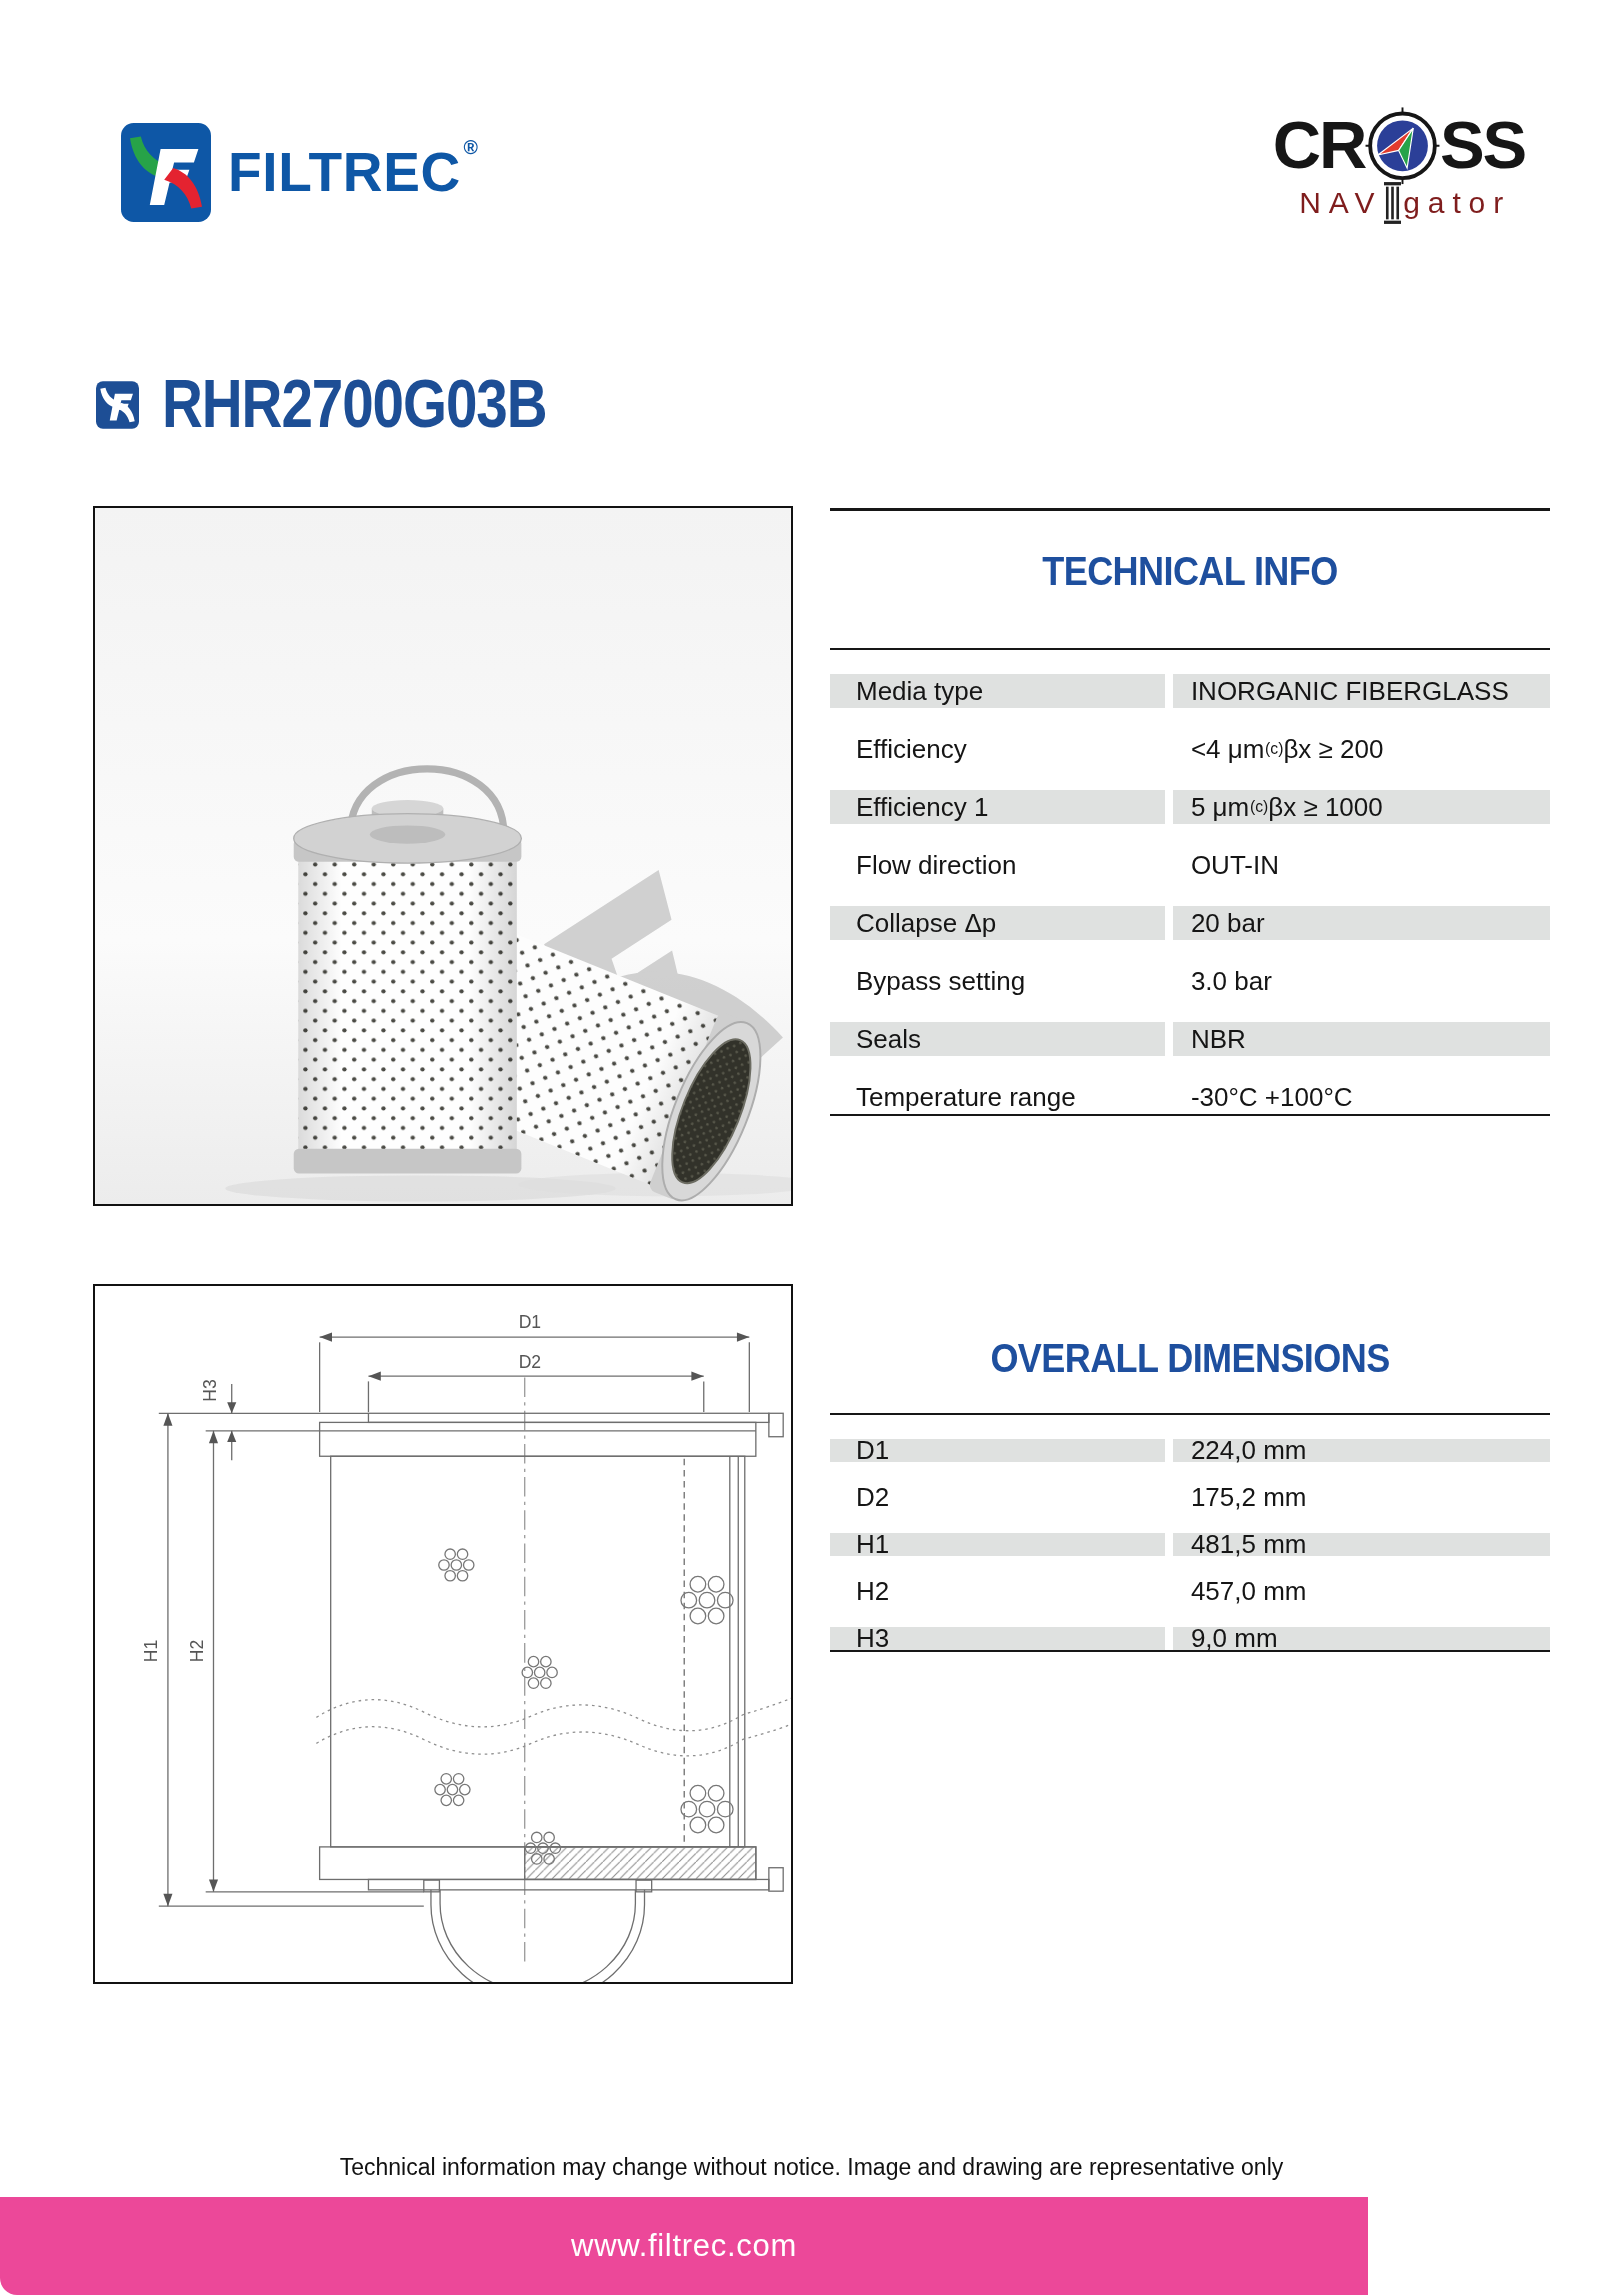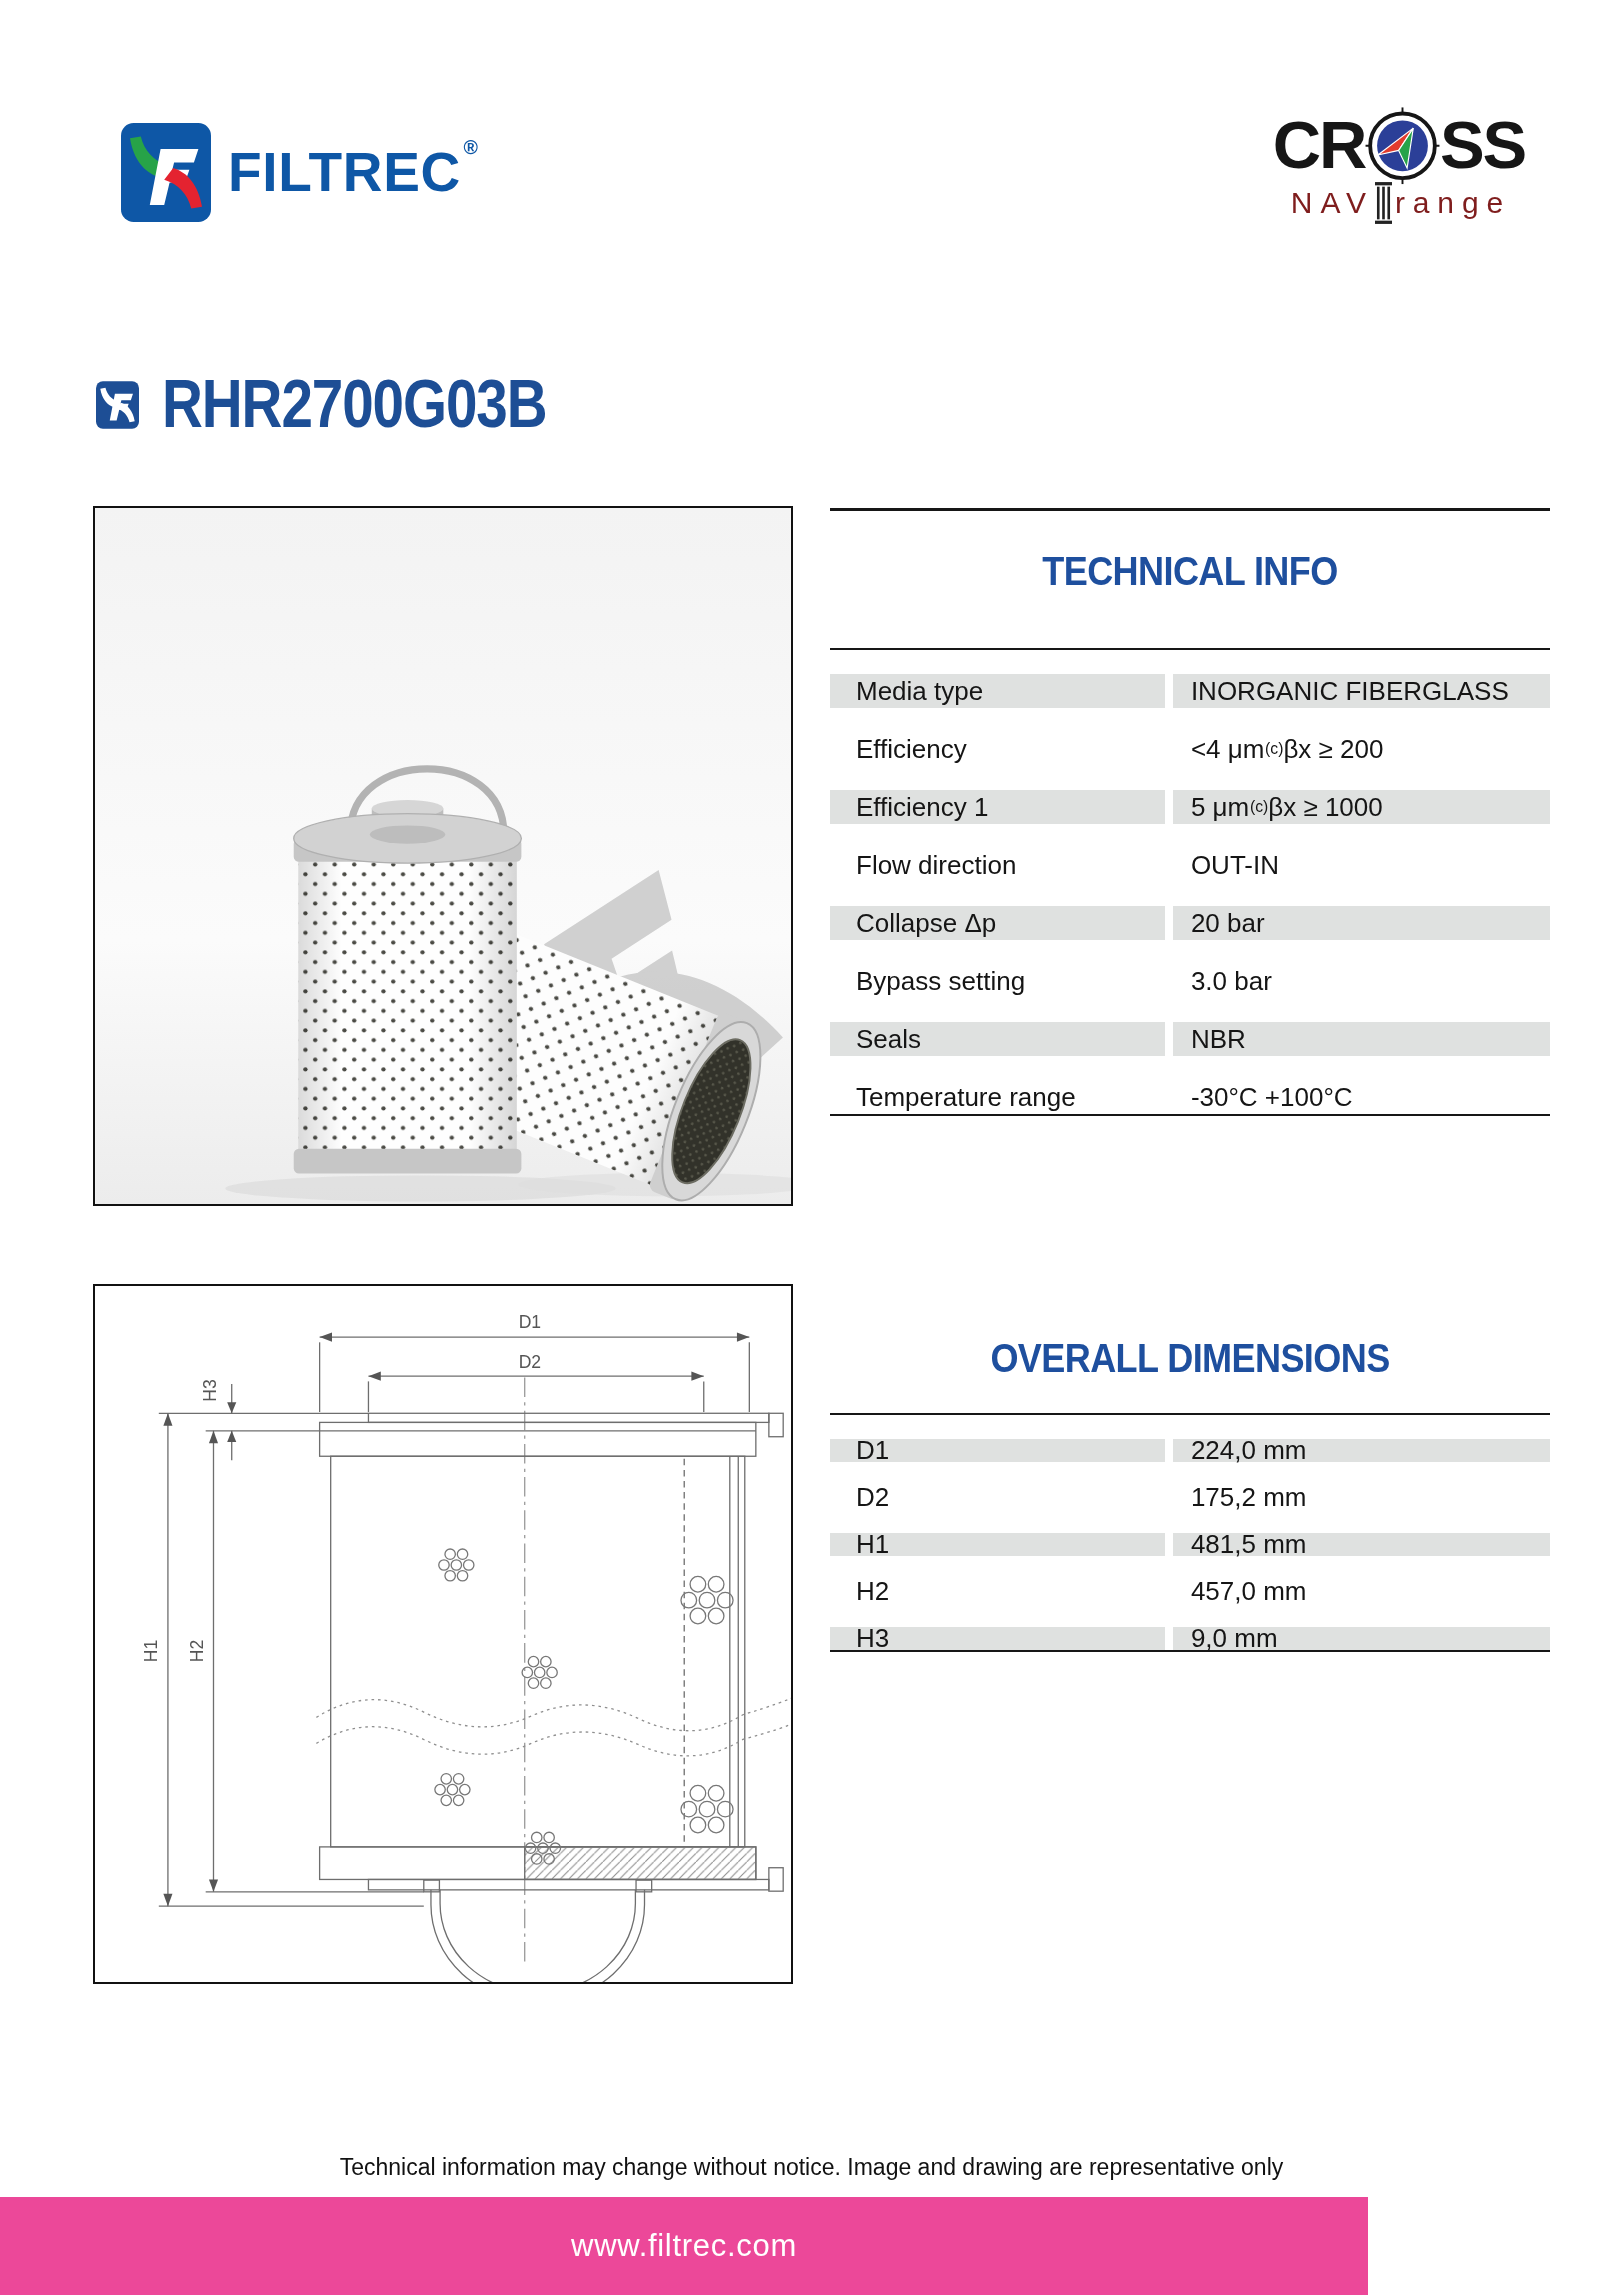--- a/index.html
+++ b/index.html
@@ -1,17 +1,17 @@
 <!DOCTYPE html>
 <html style="font-size:10.5px"><head>
 <meta charset="utf-8">
 <style>
   html,body{margin:0;padding:0;background:#ffffff;}
   .page{position:relative;width:1623px;height:2295px;background:#ffffff;overflow:hidden;
-        font-family:"Liberation Sans", sans-serif;color:#1a1a1a;}
+        font-family:"Liberation Sans", sans-serif;color:#1a1a1a;border-radius:17px;}
 
   
   .logo-filtrec{position:absolute;left:121px;top:123px;display:flex;align-items:center;}
   .logo-filtrec .mark{width:90px;height:99px;}
   .logo-filtrec .word{font-size:55px;font-weight:bold;color:#0e57a6;letter-spacing:0.7px;margin-left:17px;line-height:99px;}
   .logo-filtrec .reg{font-size:19.6px;font-weight:bold;color:#0e57a6;vertical-align:super;position:relative;top:-25px;margin-left:2.6px;}
 
   .logo-cross{position:absolute;left:1253px;top:106px;width:262px;display:flex;flex-direction:column;align-items:center;}
   .cross-row1{display:flex;align-items:center;font-size:67px;font-weight:bold;letter-spacing:-2px;color:#161616;line-height:1;margin-left:30px;}
   .cross-row1 svg{width:77px;height:77px;margin:0 -1.3px;transform:translateY(1.3px);}
@@ -87,21 +87,21 @@
     </div>
     <div class="cross-row2">
       <span>NAV</span>
       <svg viewBox="0 0 26 64">
         <rect x="0" y="0" width="26" height="5" fill="#222"></rect>
         <rect x="0" y="59" width="26" height="5" fill="#222"></rect>
         <rect x="3" y="7" width="4" height="50" fill="#222"></rect>
         <rect x="11" y="7" width="4" height="50" fill="#222"></rect>
         <rect x="19" y="7" width="4" height="50" fill="#222"></rect>
       </svg>
-      <span>range</span>
+      <span>gator</span>
     </div>
   </div>
 
   <svg class="code-icon" viewBox="0 0 100 110">
     <rect x="0" y="0" width="100" height="110" rx="16" fill="#1d4e95"></rect>
     <g transform="translate(0,5)" fill="#ffffff">
       <path d="M10,12 C14,36 26,50 42,55 L52,42 C36,37 26,26 22,10 Z"></path>
       <path d="M44,24 L86,24 L81,39 L59,39 L57,47 L76,47 L71,61 L54,61 L48,86 L32,86 Z"></path>
       <path d="M90,88 C86,64 74,50 58,45 L48,58 C64,63 74,74 78,90 Z"></path>
     </g>

